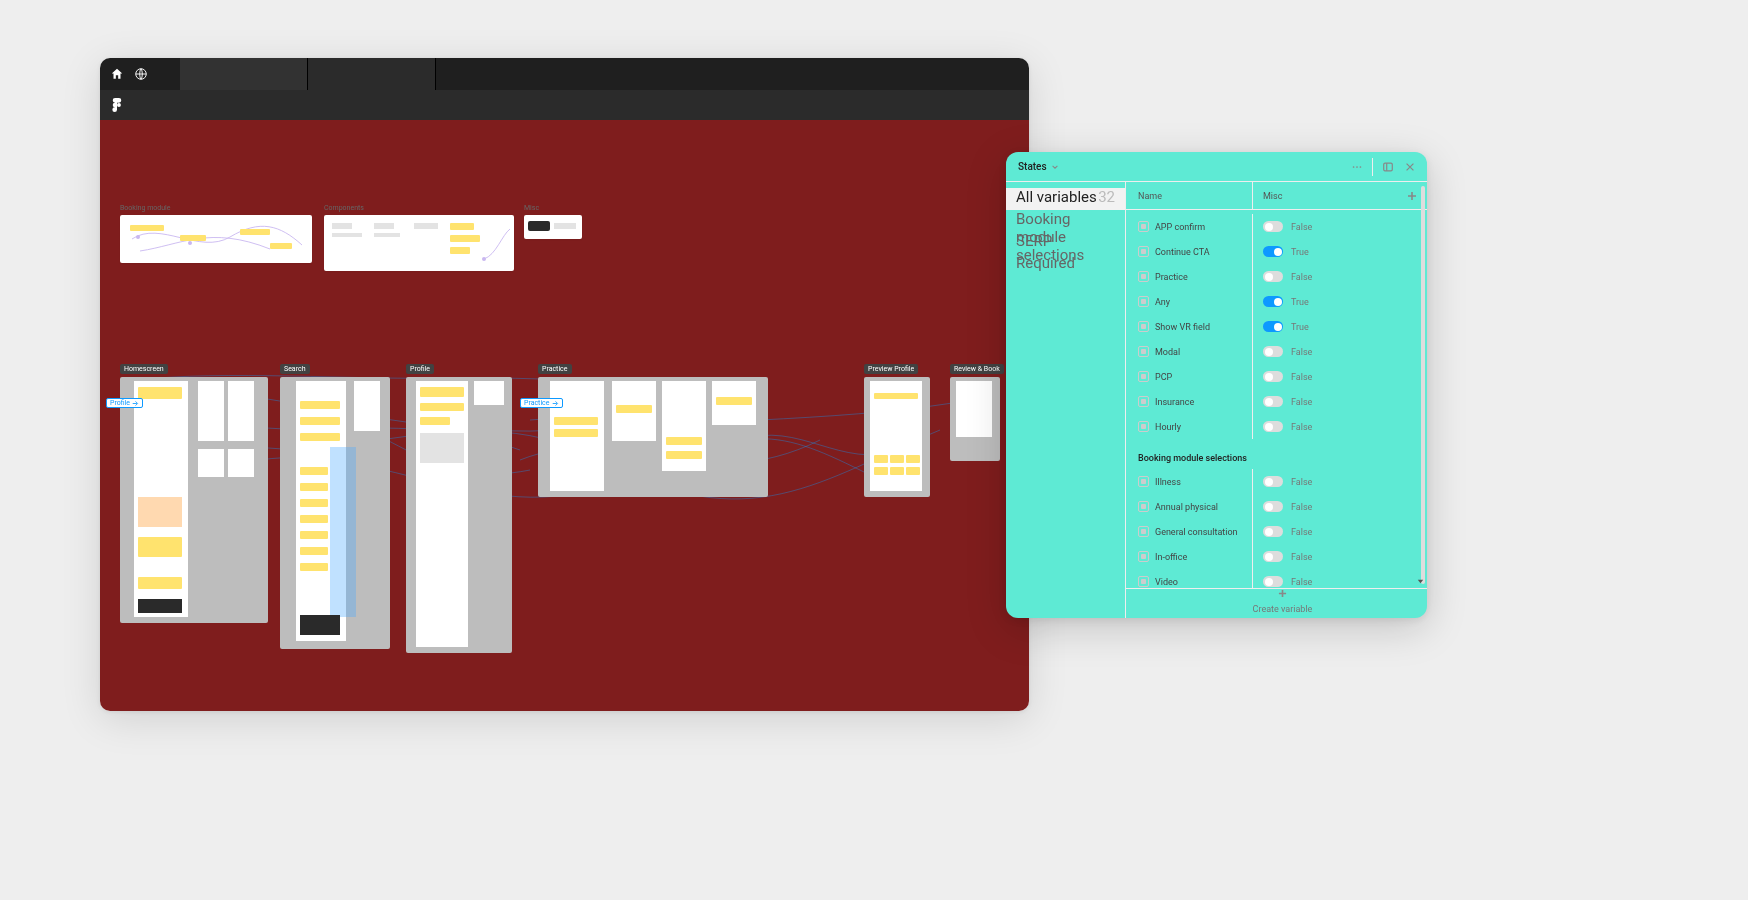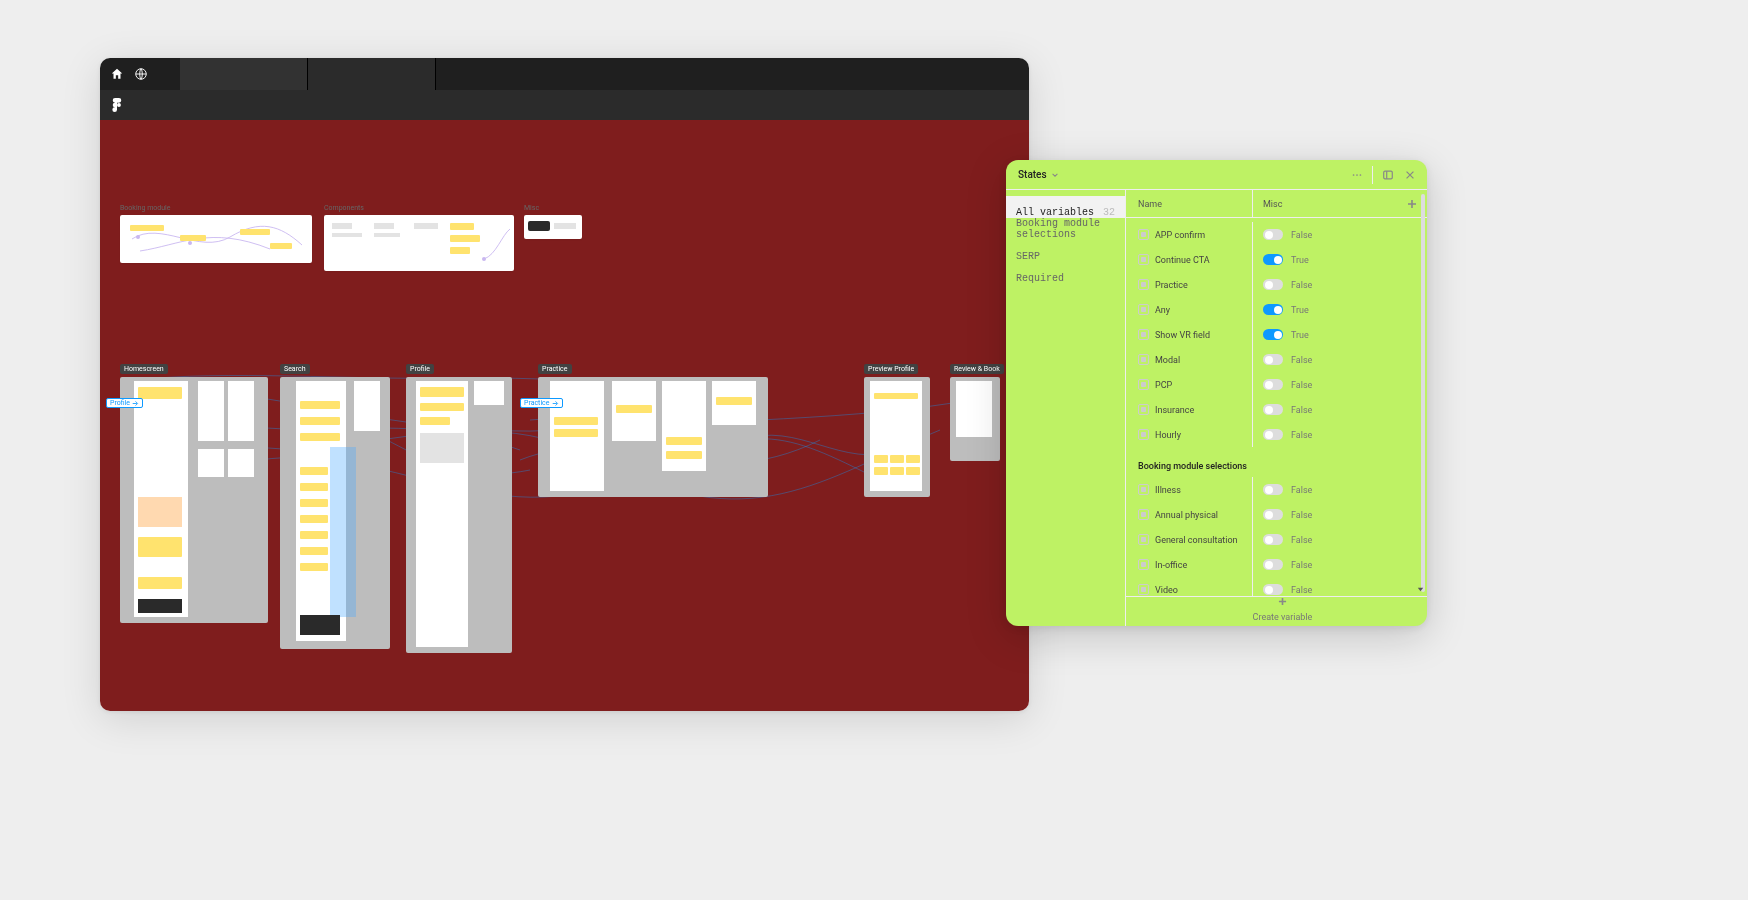--- a/index.html
+++ b/index.html
@@ -78,23 +78,23 @@
   .mock-dark { position:absolute; background:#2a2a2a; }
   .mock-grey { position:absolute; background:#e3e3e3; }
   .mock-pink { position:absolute; background:#ffd9b0; }
 
   .flow-lines { position: absolute; inset:0; pointer-events:none; }
   .flow-lines path { stroke: rgba(13,153,255,.45); stroke-width: .8; fill: none; }
 
   
   .vars-panel {
     position: absolute;
-    left: 1006px; top: 160px;
+    left: 1006px; top: 152px;
     width: 421px; height: 466px;
-    background: #bef264;
+    background: #5eead4;
     border-radius: 12px;
     box-shadow: 0 10px 40px rgba(0,0,0,.18), 0 2px 8px rgba(0,0,0,.08);
     display: flex; flex-direction: column;
     font-size: 10px; color: #333; overflow: hidden;
   }
   .vp-head {
     height: 30px; display: flex; align-items: center; justify-content: space-between;
     padding: 0 10px 0 12px; border-bottom: 1px solid #eee;
   }
   .vp-head-left { display:flex; align-items:center; gap:4px; font-weight:500; color:#222; }
@@ -103,22 +103,22 @@
   .vp-head-right .ico { width:14px; height:14px; display:flex; align-items:center; justify-content:center; color:#888; cursor:pointer; }
   .vp-head-right svg { width:12px; height:12px; stroke:#888; fill:none; stroke-width:1.4; }
   .vp-head-right .sep { width:1px; height:18px; background:#eee; }
 
   .vp-body { flex:1; display:flex; min-height:0; }
   .vp-side {
     width: 120px; border-right: 1px solid #eee;
     padding: 6px 0; display:flex; flex-direction:column; gap:0;
   }
   .vp-side-item {
-    height: 22px; display:flex; align-items:flex-end; justify-content:space-between;
-    padding: 0 10px; font-size: 10px; color:#666; cursor:pointer;font-family:Liberation Mono, monospace;
+    height: 22px; display:flex; align-items:flex-start; justify-content:space-between;
+    padding: 0 10px; font-size: 15px; color:#666; cursor:pointer;
   }
   .vp-side-item.active { background:#f2f2f2; color:#222; }
   .vp-side-item .cnt { color:#bbb; }
 
   .vp-main { flex:1; display:flex; flex-direction:column; min-width:0; }
   .vp-cols {
     height: 28px; display:flex; align-items:center;
     border-bottom: 1px solid #eee;
   }
   .vp-cols .c-name { width: 126px; padding-left: 12px; font-size:9px; color:#555; }

